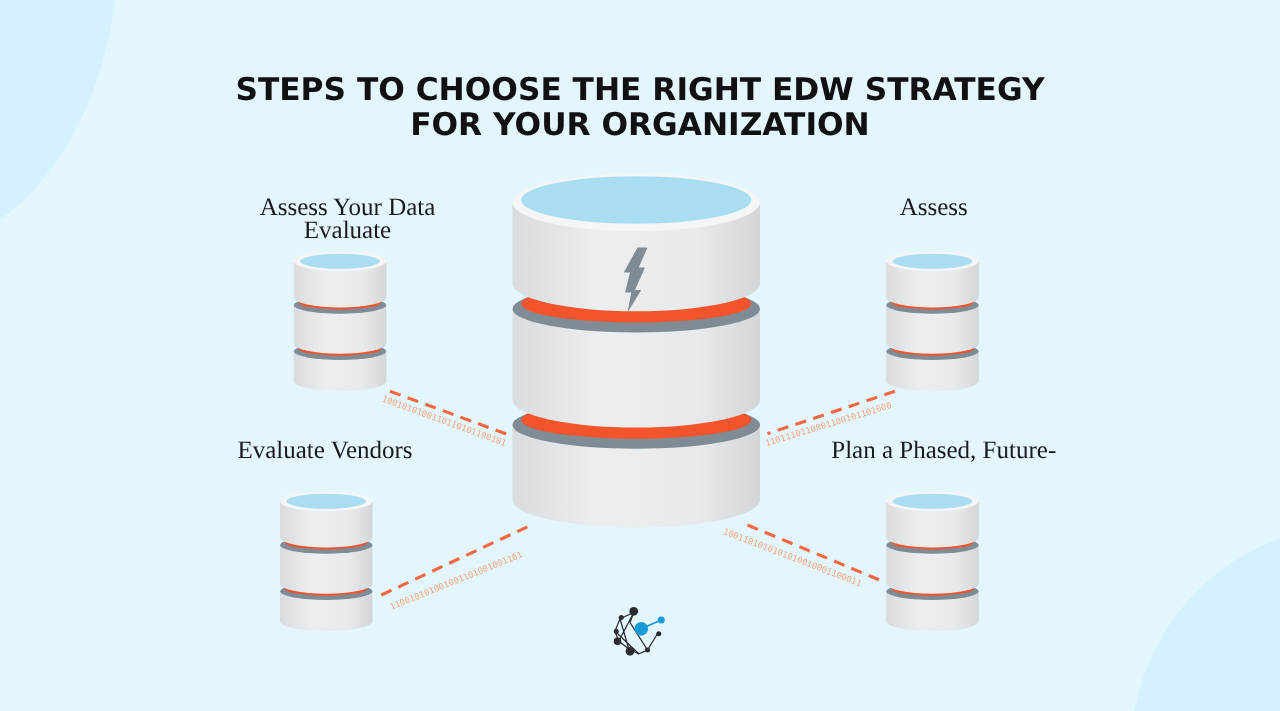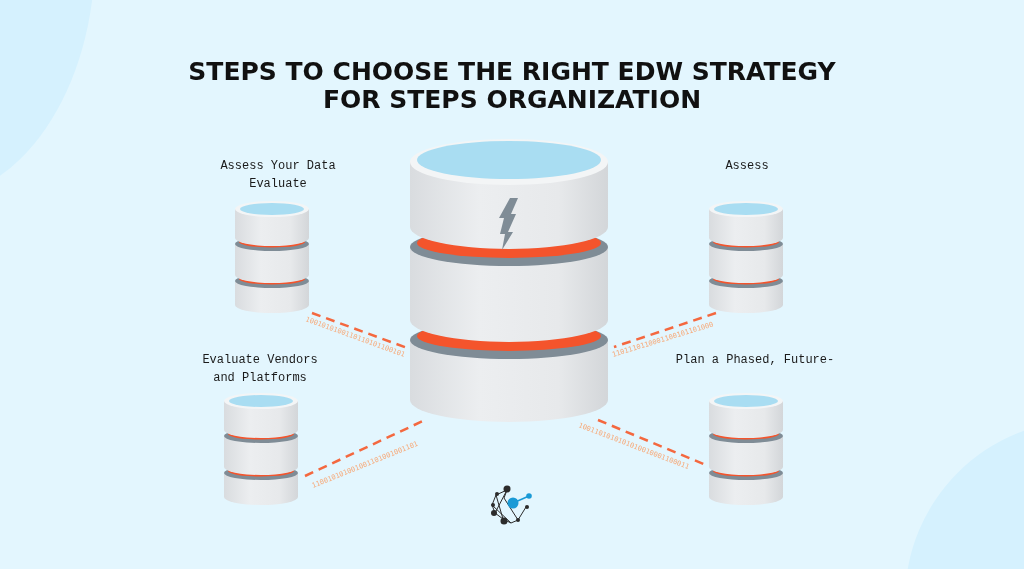--- a/index.html
+++ b/index.html
@@ -11,36 +11,36 @@
   .bg-blob { position: absolute; border-radius: 50%; background: #d5f1fe; }
   .blob-tl { left: -240px; top: -290px; width: 335px; height: 490px; }
   .blob-br { left: 905px; top: 420px; width: 360px; height: 360px; }
   .title {
     position: absolute; left: 0; top: 58px; width: 1024px; text-align: center;
     font-family: "DejaVu Sans", sans-serif; font-weight: bold; font-size: 25px;
     line-height: 28px; color: #111; letter-spacing: 0px;
   }
   .title span { display: block; }
   .step-label {
-    position: absolute; text-align: center; font-size: 12px; line-height: 18px;
-    color: #1a1a1a; font-family: Liberation Mono, monospace;
+    position: absolute; text-align: center; font-size: 20px; line-height: 18px;
+    color: #1a1a1a; font-family: Liberation Serif, serif;
   }
   .step-label span { display: block; }
   svg.layer { position: absolute; left: 0; top: 0; }
   .binary { font-family: "DejaVu Sans Mono", monospace; font-size: 7px; fill: #f7a978; }
 </style>
 </head>
 <body>
 
 <div class="bg-blob blob-tl"></div>
 <div class="bg-blob blob-br"></div>
 
 <div class="title">
   <span>STEPS TO CHOOSE THE RIGHT EDW STRATEGY</span>
-  <span>FOR STEPS ORGANIZATION</span>
+  <span>FOR YOUR ORGANIZATION</span>
 </div>
 
 <svg class="layer" width="1024" height="569" viewBox="0 0 1024 569">
   <defs>
     <linearGradient id="body" x1="0" x2="1" y1="0" y2="0">
       <stop offset="0" stop-color="#d9dcdf"></stop>
       <stop offset="0.35" stop-color="#eceef0"></stop>
       <stop offset="0.75" stop-color="#e7e9eb"></stop>
       <stop offset="1" stop-color="#d3d6d9"></stop>
     </linearGradient>
@@ -120,17 +120,16 @@
 
 <div class="step-label" style="left:178px; top:157px; width:200px;">
   <span>Assess Your Data</span>
   <span>Evaluate</span>
 </div>
 <div class="step-label" style="left:647px; top:157px; width:200px;">
   <span>Assess</span>
 </div>
 <div class="step-label" style="left:160px; top:351px; width:200px;">
   <span>Evaluate Vendors</span>
-  <span>and Platforms</span>
 </div>
 <div class="step-label" style="left:640px; top:351px; width:230px;">
   <span>Plan a Phased, Future-</span>
 </div>
 
 </body></html>

